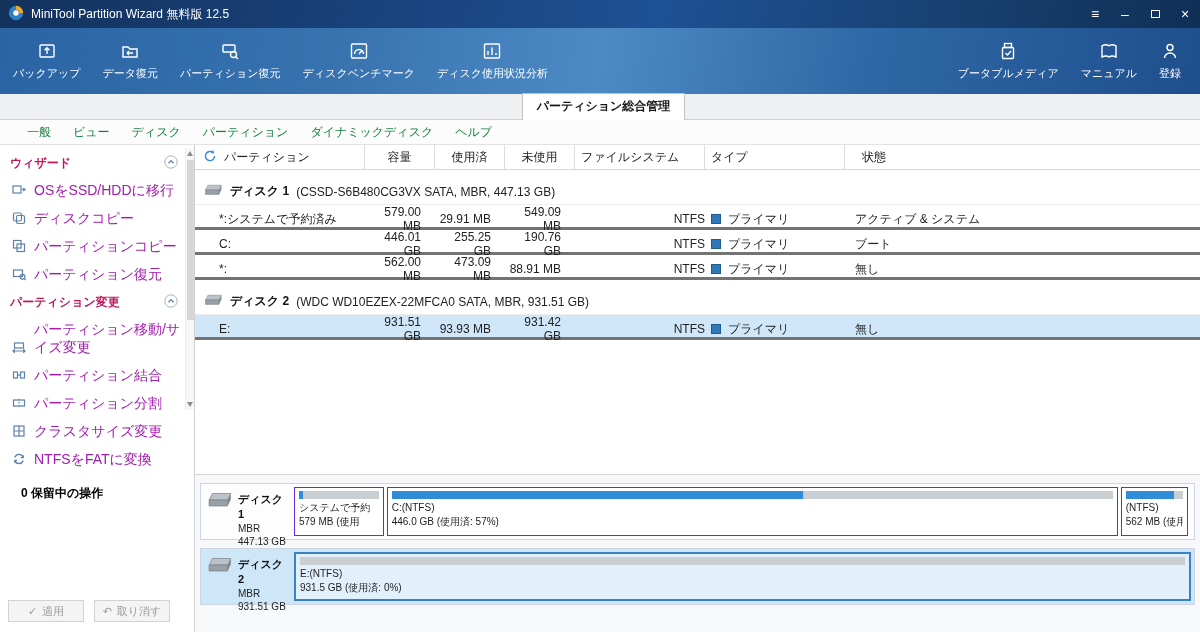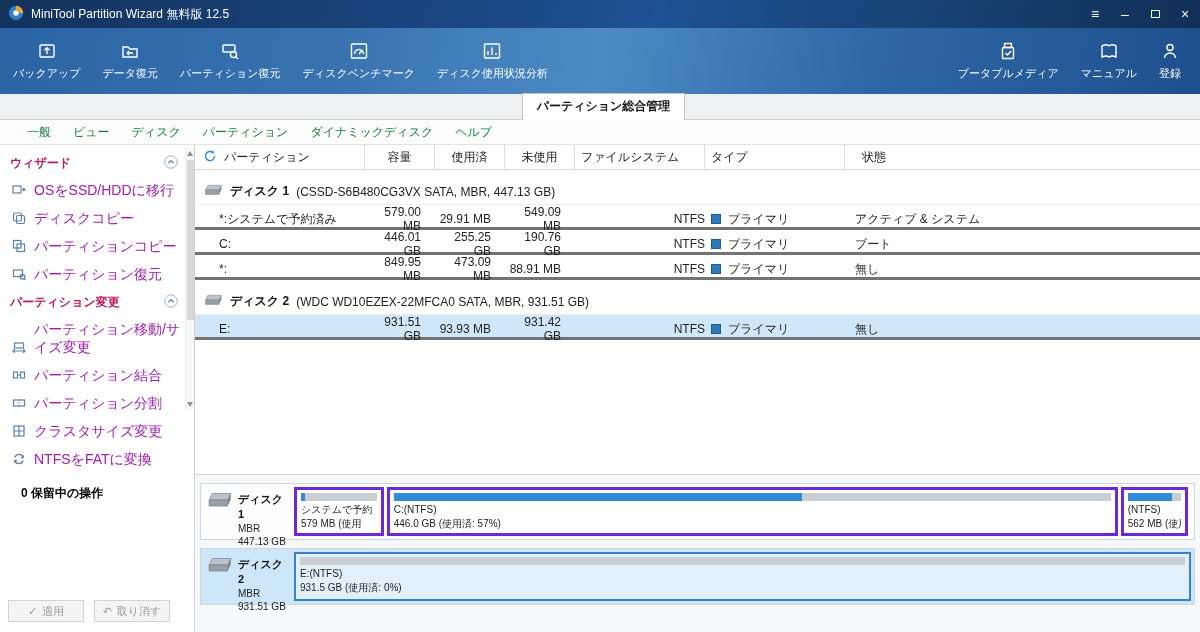--- a/index.html
+++ b/index.html
@@ -74,21 +74,21 @@
 
   
   .diskmap { height:158px; flex:0 0 158px; border-top:1px solid #d4d4d4; background:#f7f8f9; padding-top:3px; }
   .dm-row { display:flex; height:57px; margin:5px 5px 0 5px; border:1px solid #ccd7e3; background:#fdfdfd; }
   .dm-row + .dm-row { margin-top:8px; }
   .dm-row.selected { background:#cde7f8; }
   .dm-info { flex:0 0 90px; display:flex; gap:5px; padding:8px 2px 0 6px; }
   .dm-text { font-size:10px; line-height:1.35; color:#222; }
   .dm-name { font-weight:bold; font-size:11px; color:#111; }
   .dm-bars { flex:1; display:flex; gap:3px; padding:3px; min-width:0; }
-  .dm-seg { border:3px solid #6d28d9; background:#fff; padding:2px 4px 0; overflow:hidden; flex-grow:0; flex-shrink:0; }
+  .dm-seg { border:1px solid #6d28d9; background:#fff; padding:2px 4px 0; overflow:hidden; flex-grow:0; flex-shrink:0; }
   .dm-row.selected .dm-seg { border:2px solid #3b82c4; background:#e2f0fb; }
   .usage { height:8px; background:#c9ced3; margin:1px 0 2px; position:relative; }
   .fill { height:100%; background:#2f8cd8; display:block; }
   .l1,.l2 { font-size:10px; white-space:nowrap; overflow:hidden; line-height:1.35; color:#1d1d1d; }
 </style>
 </head>
 <body>
 
 <div class="window">
 
@@ -375,21 +375,21 @@
           <div class="td-fs">NTFS</div>
           <div class="td-type">
               <span class="type-sq"></span>
               <span>プライマリ</span>
             </div>
           <div class="td-status">ブート</div>
         </div>
 
         <div class="trow grid-cols">
           <div class="td-name">*:</div>
-          <div class="td-num">849.95 MB</div>
+          <div class="td-num">562.00 MB</div>
           <div class="td-num">473.09 MB</div>
           <div class="td-num">88.91 MB</div>
           <div class="td-fs">NTFS</div>
           <div class="td-type">
               <span class="type-sq"></span>
               <span>プライマリ</span>
             </div>
           <div class="td-status">無し</div>
         </div>
 

